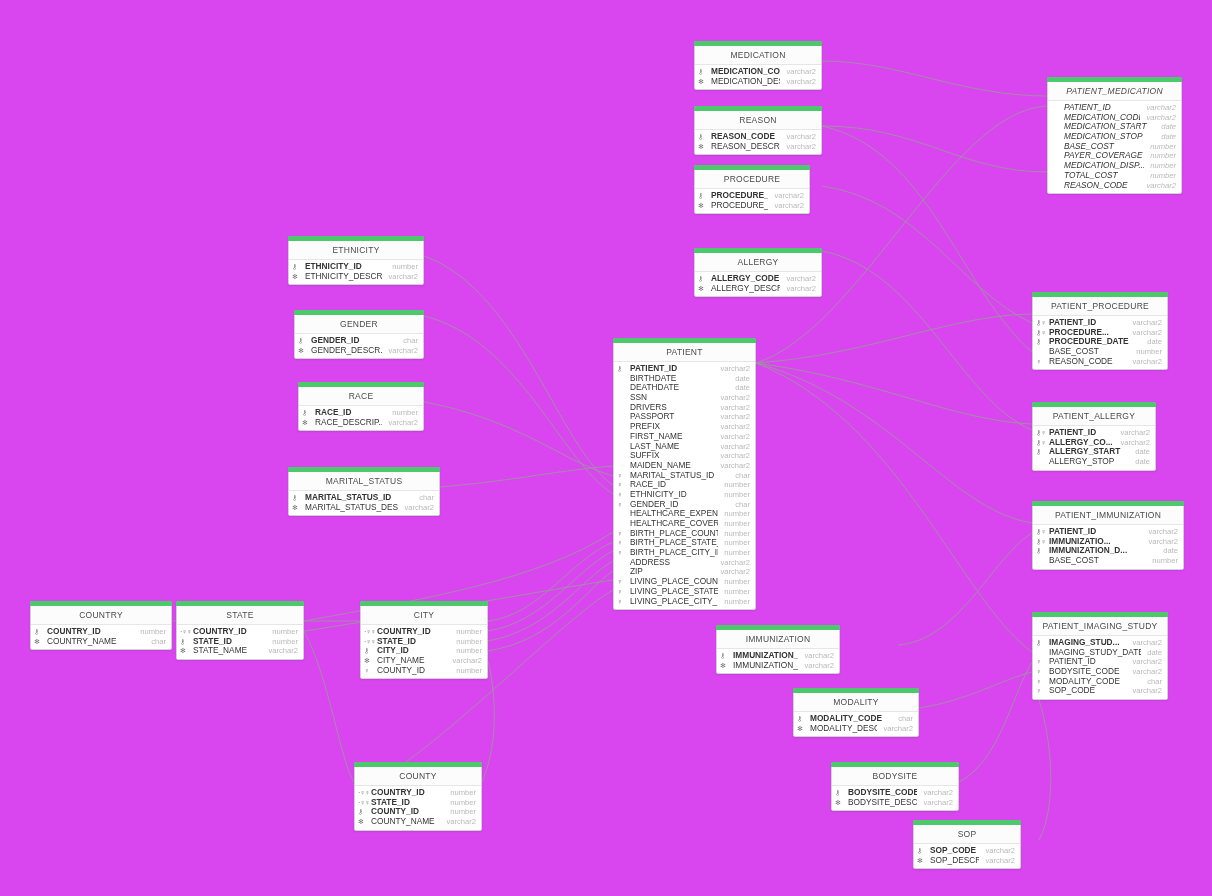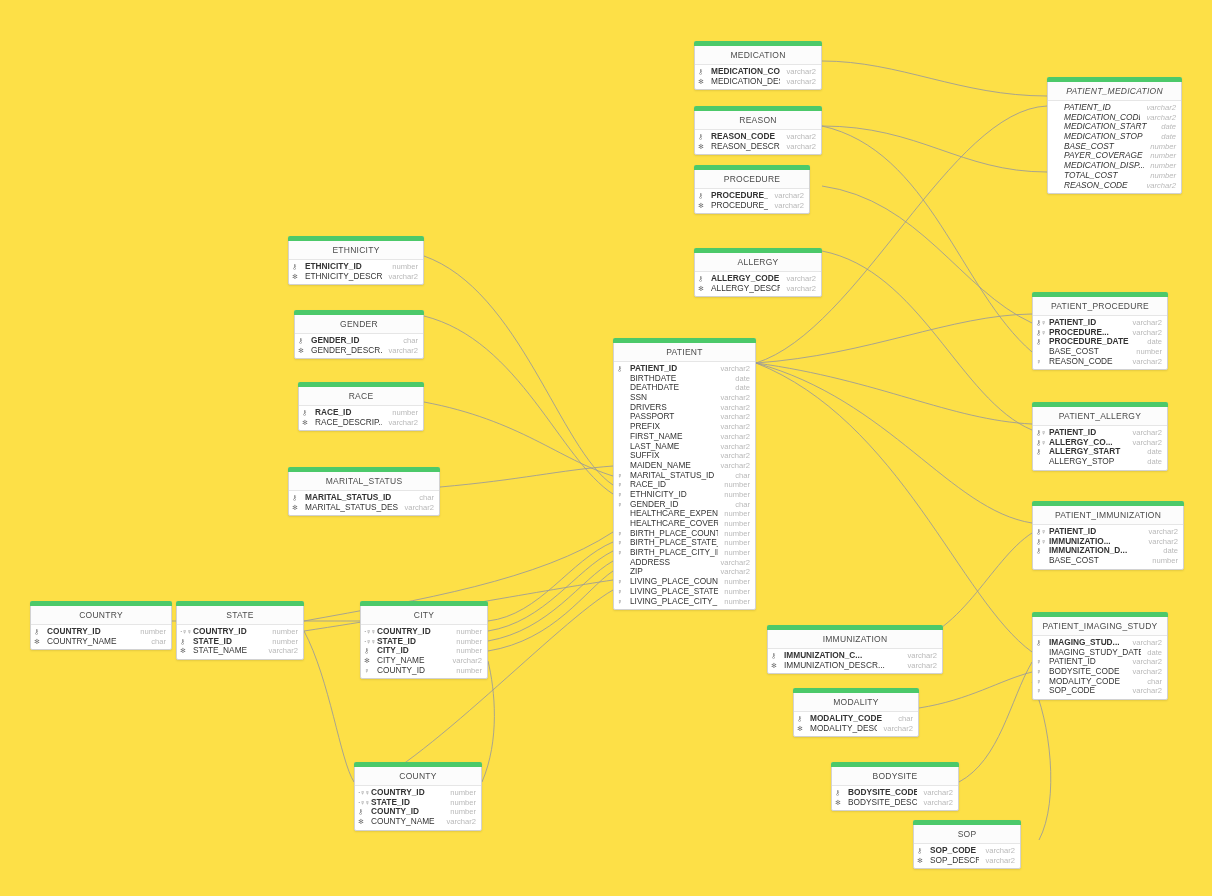--- a/index.html
+++ b/index.html
@@ -4,21 +4,21 @@
 <style>
   html, body {
     margin: 0; padding: 0;
     background: #f1f1f1;
     font-family: "Liberation Sans", sans-serif;
   }
   #canvas {
     position: relative;
     width: 1212px;
     height: 896px;
-    background: #fde047;
+    background: #d946ef;
     overflow: hidden;
   }
   #edges {
     position: absolute;
     left: 0; top: 0;
     width: 1212px; height: 896px;
     pointer-events: none;
   }
   .entity {
     position: absolute;
@@ -448,21 +448,21 @@
           <span class="attr-name">BASE_COST</span>
           <span class="attr-type">number</span>
         </div>
         <div class="attr">
           <span class="key-slot">♀</span>
           <span class="attr-name">REASON_CODE</span>
           <span class="attr-type">varchar2</span>
         </div>
       </div>
     </div>
-    <div class="entity" style="left: 1032px; top: 402px; width: 136px;">
+    <div class="entity" style="left: 1032px; top: 402px; width: 124px;">
       <div class="entity-bar" style="background: rgb(76, 201, 106);"></div>
       <div class="entity-title">PATIENT_ALLERGY</div>
       <div class="attrs">
         <div class="attr fk-bold">
           <span class="key-slot">⚷♀</span>
           <span class="attr-name">PATIENT_ID</span>
           <span class="attr-type">varchar2</span>
         </div>
         <div class="attr fk-bold">
           <span class="key-slot">⚷♀</span>
@@ -630,21 +630,21 @@
           <span class="attr-name">COUNTY_ID</span>
           <span class="attr-type">number</span>
         </div>
         <div class="attr">
           <span class="key-slot">✻</span>
           <span class="attr-name">COUNTY_NAME</span>
           <span class="attr-type">varchar2</span>
         </div>
       </div>
     </div>
-    <div class="entity" style="left: 767px; top: 625px; width: 176px;">
+    <div class="entity" style="left: 716px; top: 625px; width: 124px;">
       <div class="entity-bar" style="background: rgb(76, 201, 106);"></div>
       <div class="entity-title">IMMUNIZATION</div>
       <div class="attrs">
         <div class="attr fk-bold">
           <span class="key-slot">⚷</span>
           <span class="attr-name">IMMUNIZATION_C...</span>
           <span class="attr-type">varchar2</span>
         </div>
         <div class="attr">
           <span class="key-slot">✻</span>

